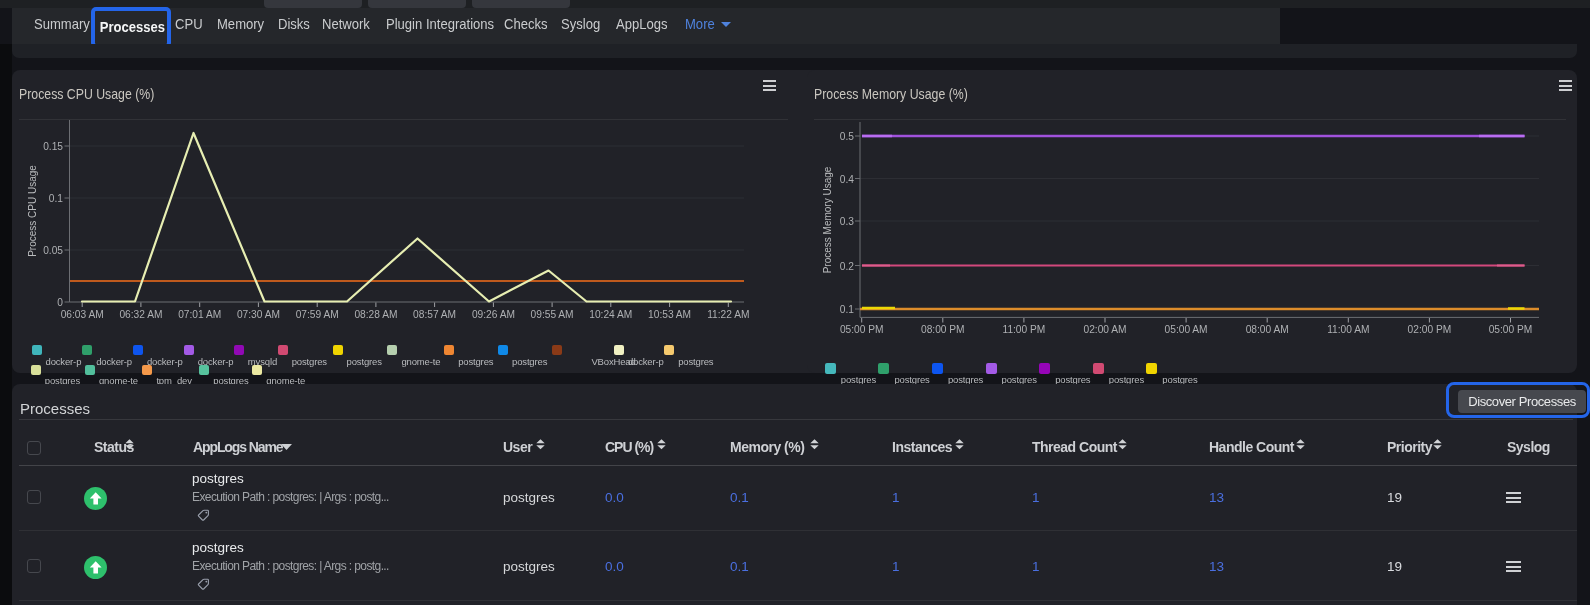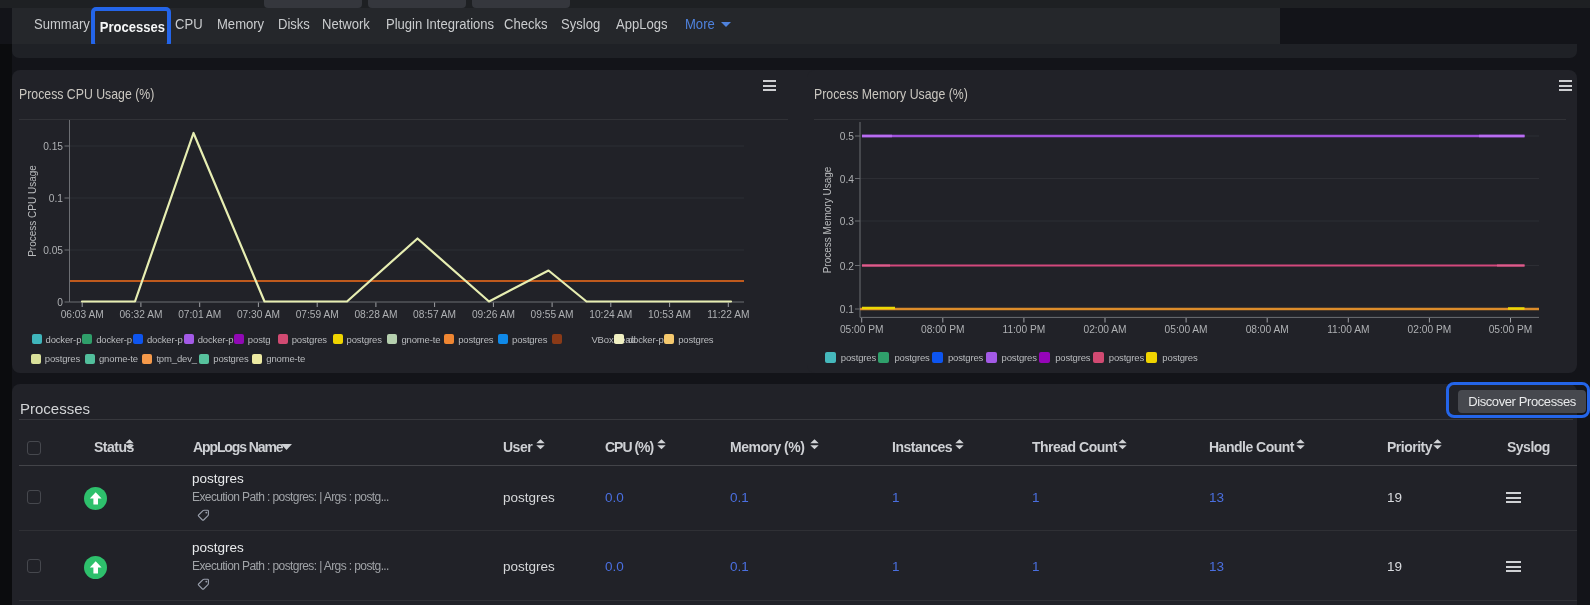--- a/index.html
+++ b/index.html
@@ -25,21 +25,21 @@
   .panel { position:absolute; background:#212228; border-radius:8px; }
   .ptitle { position:absolute; left:7px; top:15px; font-size:15px; color:#cac7c0;
      transform:scaleX(0.82); transform-origin:left center; white-space:nowrap; }
   .psep { position:absolute; height:1px; background:#313237; }
   .burger { position:absolute; width:13px; }
   .burger div { height:2px; background:#cdced1; margin-bottom:2.5px; }
   
   .lgrow { position:absolute; display:flex; }
   .lgi { display:flex; align-items:center; }
   .lgsq { width:10px; height:10px; border-radius:2px; margin-right:4px; flex:none; }
-  .lgtx { font-size:9.5px; letter-spacing:-0.15px; color:#b9bbbe; white-space:nowrap; }
+  .lgtx { font-size:9.5px; letter-spacing:-0.15px; color:#b9bbbe; white-space:nowrap;margin-top:22px; }
   
   .cb { position:absolute; width:14px; height:14px; border:1.5px solid #46484e; border-radius:3px; }
   .hdr { position:absolute; font-size:14px; font-weight:bold; color:#ced0d4; white-space:nowrap; letter-spacing:-0.5px; }
   .cell { position:absolute; font-size:13.5px; color:#d6d8da; white-space:nowrap; }
   .blue { color:#4a6fe0; }
   .sorticon { position:absolute; width:9px; height:11px; }
   .gc { position:absolute; width:23.4px; height:23.4px; border-radius:50%; background:#2ec06c; }
   .menuicon { position:absolute; width:15px; }
   .menuicon div { height:2px; background:#cfd1d4; margin-bottom:2.6px; }
   .sep { position:absolute; height:1px; }
@@ -140,21 +140,21 @@
     <div class="lgi" style="width:50.8px;">
         <span class="lgsq" style="background:#0e55ef;"></span>
         <span class="lgtx">docker-p</span>
       </div>
     <div class="lgi" style="width:50.2px;">
         <span class="lgsq" style="background:#a35ae6;"></span>
         <span class="lgtx">docker-p</span>
       </div>
     <div class="lgi" style="width:43.8px;">
         <span class="lgsq" style="background:#9109b5;"></span>
-        <span class="lgtx">postg</span>
+        <span class="lgtx">mysqld</span>
       </div>
     <div class="lgi" style="width:54.9px;">
         <span class="lgsq" style="background:#d14a72;"></span>
         <span class="lgtx">postgres</span>
       </div>
     <div class="lgi" style="width:54.9px;">
         <span class="lgsq" style="background:#efd400;"></span>
         <span class="lgtx">postgres</span>
       </div>
     <div class="lgi" style="width:56.7px;">

